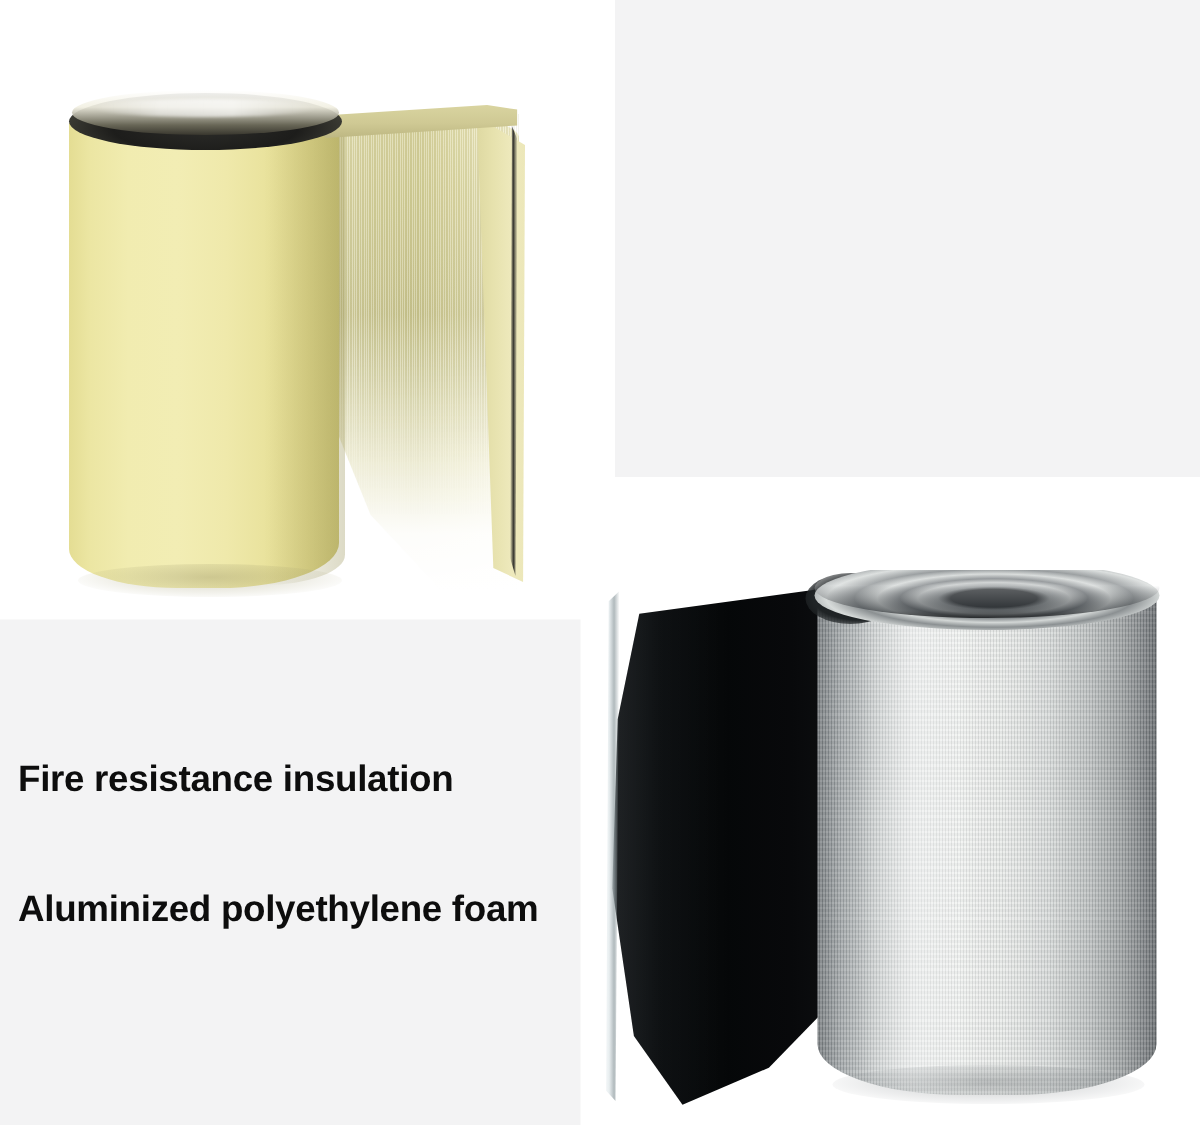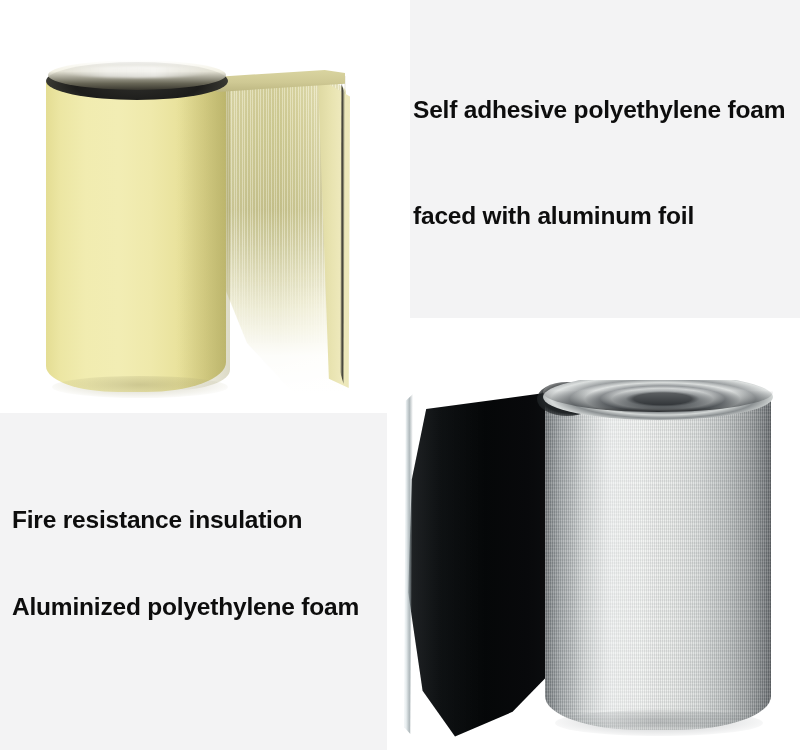--- a/index.html
+++ b/index.html
@@ -252,19 +252,17 @@
     <div id="bf-body-hi"></div>
     <div id="bf-top-dark"></div>
     <div id="bf-top"></div>
     <div id="bf-top-rim"></div>
     <div id="bf-shadow"></div>
   </div>
 
   <div class="panel" id="panel-tr"></div>
   <div class="panel" id="panel-bl"></div>
 
-  <div class="caption-line" id="cap-tr-1">Self adhesive polyethylene foam</div>
-  <div class="caption-line" id="cap-tr-2">faced with aluminum foil</div>
 
   <div class="caption-line" id="cap-bl-2">Aluminized polyethylene foam</div>
   <div class="caption-line" id="cap-bl-1">Fire resistance insulation</div>
 
 </div>
 
 </body></html>

